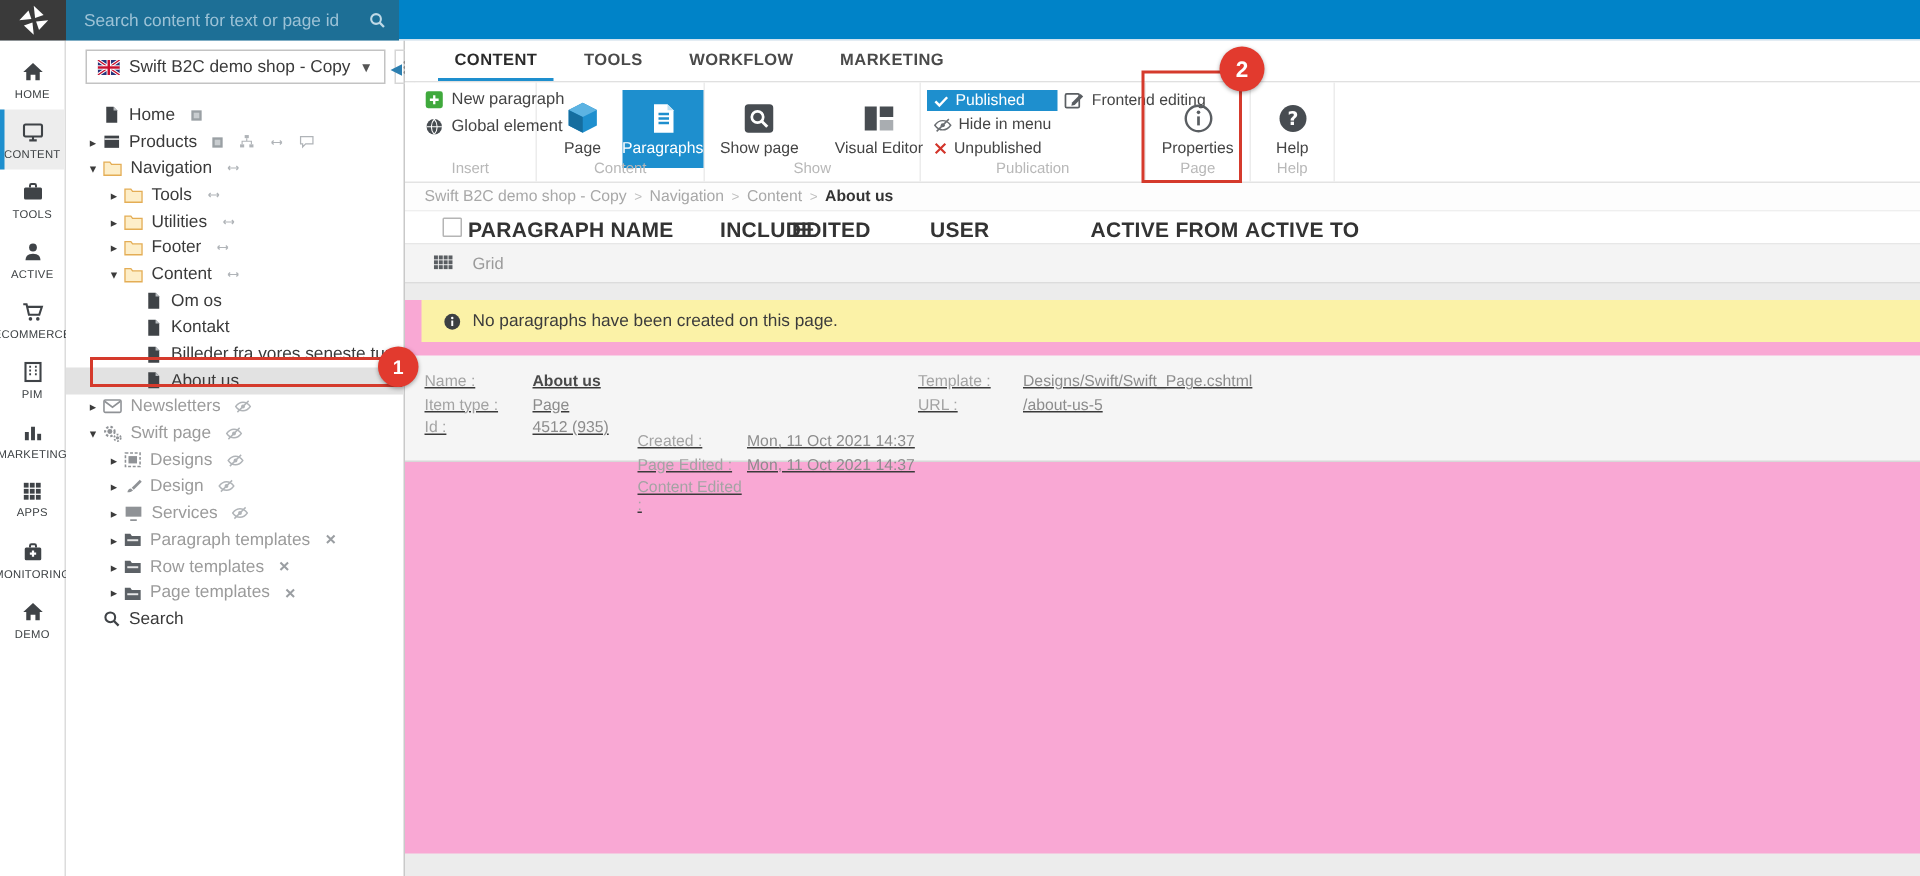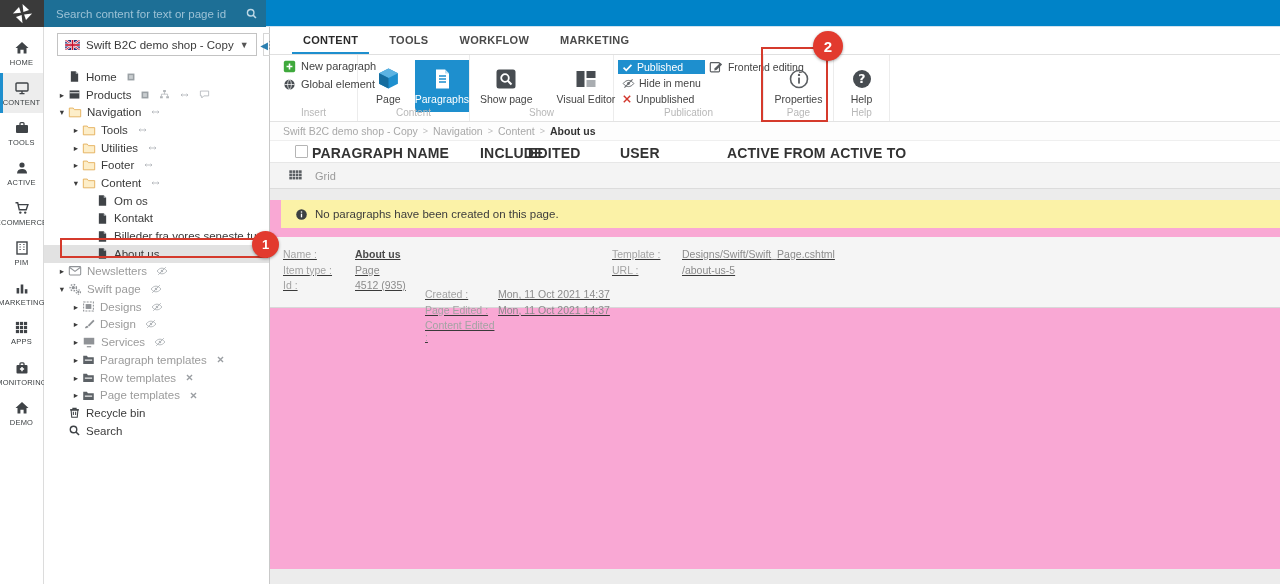--- a/index.html
+++ b/index.html
@@ -565,30 +565,20 @@
             <path d="M1.5 3.5 h4.5 l1.3 1.8 h7.2 v8.2 h-13 z" fill="#5c6166"></path>
             <rect x="3.5" y="8" width="9" height="1.6" fill="#fff" opacity=".85"></rect>
           </svg>
         </span>
         <span class="label">Page templates</span>
         <span class="trail">
           <svg viewBox="0 0 16 16" width="9" height="9">
             <path d="M3.5 3.5 L12.5 12.5 M12.5 3.5 L3.5 12.5" stroke="#9a9ea2" stroke-width="2.4"></path>
           </svg>
         </span>
-      </div>
-      <div class="trow" style="padding-left: 12px;">
-        <span class="expander"></span>
-        <span class="ic">
-          <svg viewBox="0 0 16 16" width="13" height="13">
-            <path d="M3.8 4.8 h8.4 l-.8 9 h-6.8 z" fill="none" stroke="#3f4347" stroke-width="1.3"></path>
-            <path d="M2.5 4.8 h11 M6 4.3 V2.9 h4 v1.4 M6.6 7.2 v4 M9.4 7.2 v4" stroke="#3f4347" stroke-width="1.3" fill="none"></path>
-          </svg>
-        </span>
-        <span class="label">Recycle bin</span>
       </div>
       <div class="trow" style="padding-left: 12px;">
         <span class="expander"></span>
         <span class="ic">
           <svg viewBox="0 0 16 16" width="13" height="13">
             <circle cx="6.8" cy="6.8" r="4" fill="none" stroke="#3f4347" stroke-width="1.7"></circle>
             <path d="M9.8 9.8 L13.6 13.6" stroke="#3f4347" stroke-width="1.9"></path>
           </svg>
         </span>
         <span class="label">Search</span>

